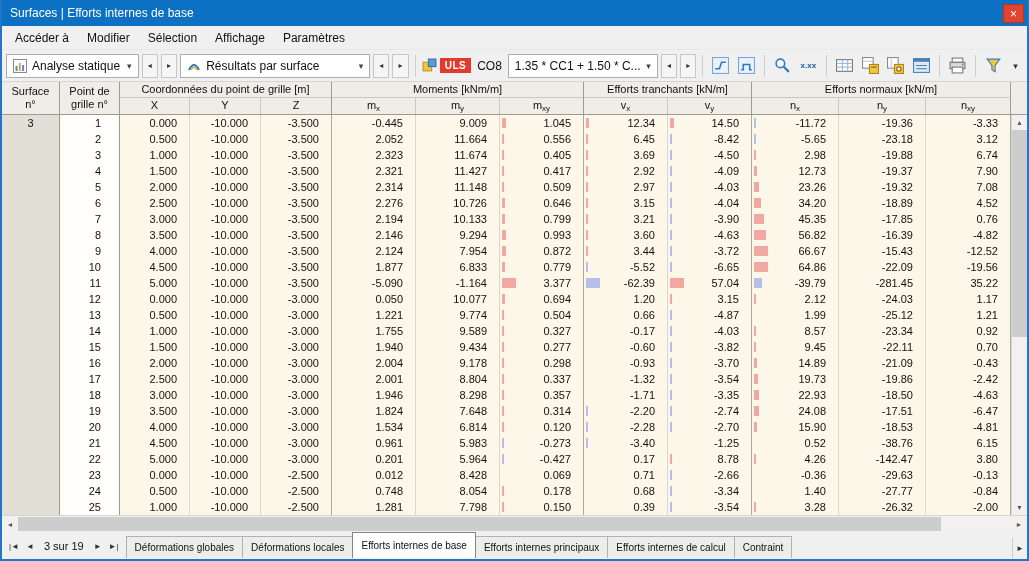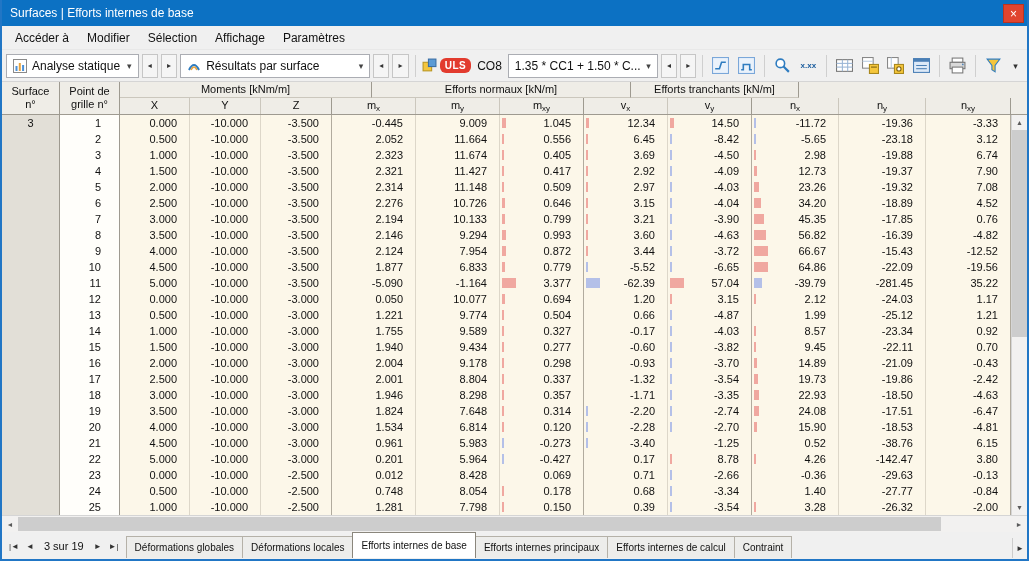--- a/index.html
+++ b/index.html
@@ -28,21 +28,21 @@
   .tb-combo { display:flex; align-items:center; gap:5px; height:24px; background:#fff;
               border:1px solid #abadb3; padding:0 6px; font-size:12px; font-family:inherit; }
   .tb-combo .chev { font-size:9px; color:#444; margin-left:2px; }
   .tb-arrow { width:17px; height:24px; background:#f5f5f5; border:1px solid #c6c6c6;
               font-size:8px; color:#333; padding:0; font-family:inherit; }
   .tb-sep { width:1px; height:22px; background:#cfcfcf; margin:0 3px; }
   .tb-ico { width:24px; height:24px; background:none; border:none; display:flex;
             align-items:center; justify-content:center; padding:0; }
   .ico { display:inline-flex; align-items:center; justify-content:center; }
   .uls-badge { background:#e23b2e; color:#fff; font-weight:bold; font-size:10px;
-               padding:2px 5px; border-radius:6px; letter-spacing:.5px; }
+               padding:2px 5px; border-radius:0; letter-spacing:.5px; }
   .co-label { font-size:12px; padding:0 3px; }
   .txt-ico { font-size:8px; color:#1b5d9e; font-weight:bold; }
   .more-chev { font-size:9px; color:#333; background:none; border:none; width:16px; height:24px; }
 
   
   .table-header { flex:0 0 32px; display:flex; background:#efede7;
                   border-bottom:1px solid #9e9a90; font-size:11px; }
   .h-corner { width:58px; border-right:1px solid #9e9a90; display:flex; align-items:center;
               justify-content:center; text-align:center; white-space:pre-line; line-height:13px; }
   .h-corner.pointh { width:60px; }
@@ -265,23 +265,24 @@
     <button class="more-chev">▾</button>
   </div>
 
   <div class="table-header">
     <div class="h-corner">Surface
 n°</div>
     <div class="h-corner pointh">Point de
 grille n°</div>
     <div class="h-right">
       <div class="h-grouprow">
+          <div class="h-group" style="width: 212px;">Coordonnées du point de grille [m]</div>
           <div class="h-group" style="width: 252px;">Moments [kNm/m]</div>
+          <div class="h-group" style="width: 168px;">Efforts tranchants [kN/m]</div>
           <div class="h-group" style="width: 259px;">Efforts normaux [kN/m]</div>
-          <div class="h-group" style="width: 168px;">Efforts tranchants [kN/m]</div>
         </div>
       <div class="h-subrow">
           <div class="h-sub" style="width: 70px;"><span>X</span></div>
           <div class="h-sub" style="width: 71px;"><span>Y</span></div>
           <div class="h-sub gend" style="width: 71px;"><span>Z</span></div>
           <div class="h-sub" style="width: 84px;"><span>m</span><sub>x</sub></div>
           <div class="h-sub" style="width: 84px;"><span>m</span><sub>y</sub></div>
           <div class="h-sub gend" style="width: 84px;"><span>m</span><sub>xy</sub></div>
           <div class="h-sub" style="width: 84px;"><span>v</span><sub>x</sub></div>
           <div class="h-sub gend" style="width: 84px;"><span>v</span><sub>y</sub></div>

